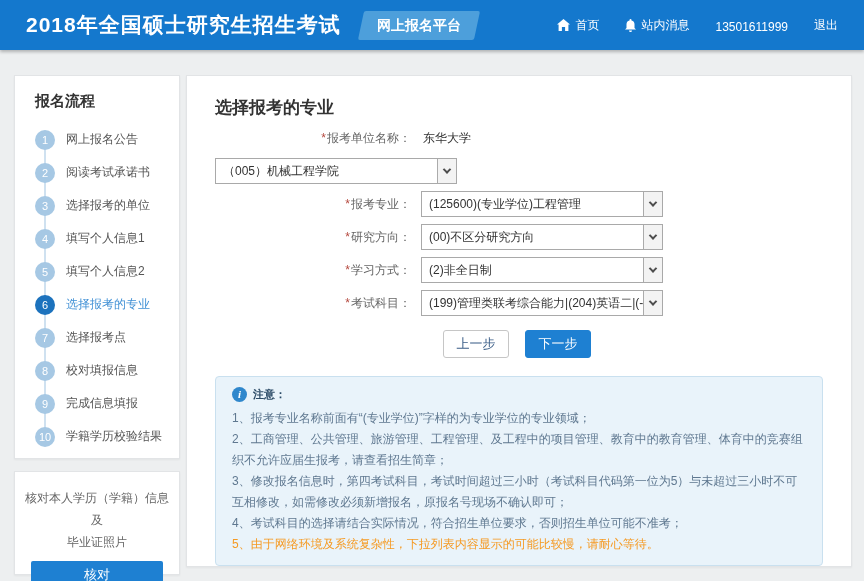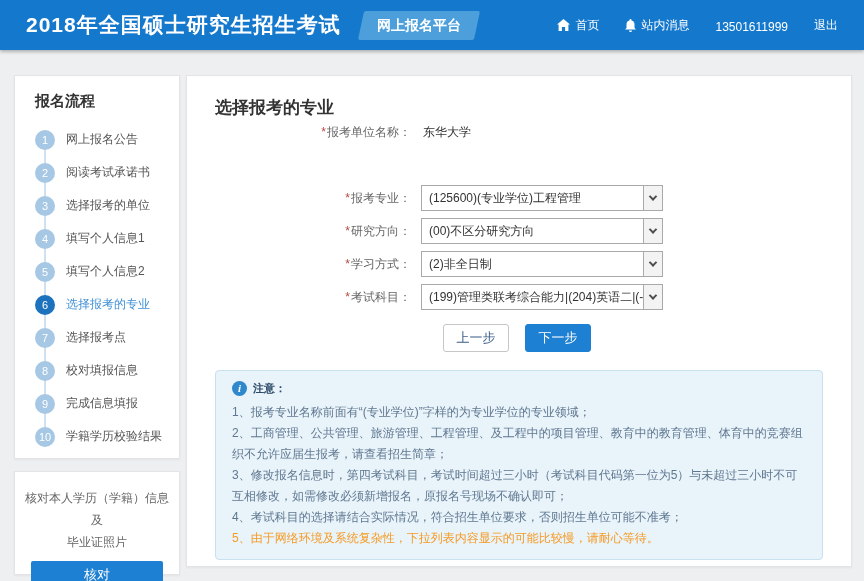--- a/index.html
+++ b/index.html
@@ -47,21 +47,21 @@
   .verify-btn {
     margin-top:8px; width:132px; height:27px; background:#1e80d2; color:#fff;
     border:none; border-radius:2px; font-size:13px; cursor:pointer; font-family:inherit;
   }
   
   .main-card {
     position:absolute; left:186px; top:75px; width:666px; height:492px; background:#fff;
     border:1px solid #e2e4e6; box-shadow:0 1px 2px rgba(0,0,0,.05); padding:20px 28px;
   }
   .page-title { font-size:17px; font-weight:bold; color:#333; }
-  .form { margin-top:0; }
+  .form { margin-top:6px; }
   .form-row { display:flex; align-items:center; height:26px; margin-bottom:7px; }
   .form-label {
     width:206px; text-align:right; font-size:12px; color:#666; padding-right:10px; flex:none;
   }
   .req { color:#b5493f; margin-right:1px; }
   .static-value { font-size:12px; color:#333; padding-left:2px; }
   .select {
     width:242px; height:26px; border:1px solid #a9a9a9; background:#fff;
     display:flex; align-items:center; font-size:12px; color:#333; cursor:pointer;
   }
@@ -185,20 +185,26 @@
 
   <div class="form">
     <div class="form-row">
       <div class="form-label">
         <span class="req">*</span><span>报考单位名称：</span>
       </div>
       <div class="static-value">东华大学</div>
     </div>
 
     <div class="form-row">
+      <div class="select">
+        <span class="select-text">（005）机械工程学院</span>
+        <span class="select-arrow">
+            <i class="chev"></i>
+          </span>
+      </div>
     </div>
 
     <div class="form-row">
       <div class="form-label">
         <span class="req">*</span><span>报考专业：</span>
       </div>
       <div class="select">
         <span class="select-text">(125600)(专业学位)工程管理</span>
         <span class="select-arrow">
             <i class="chev"></i>

